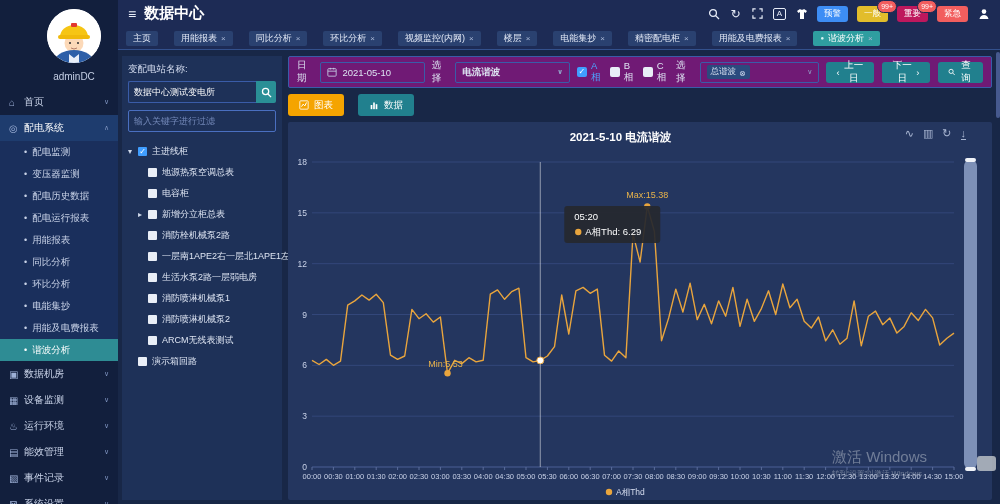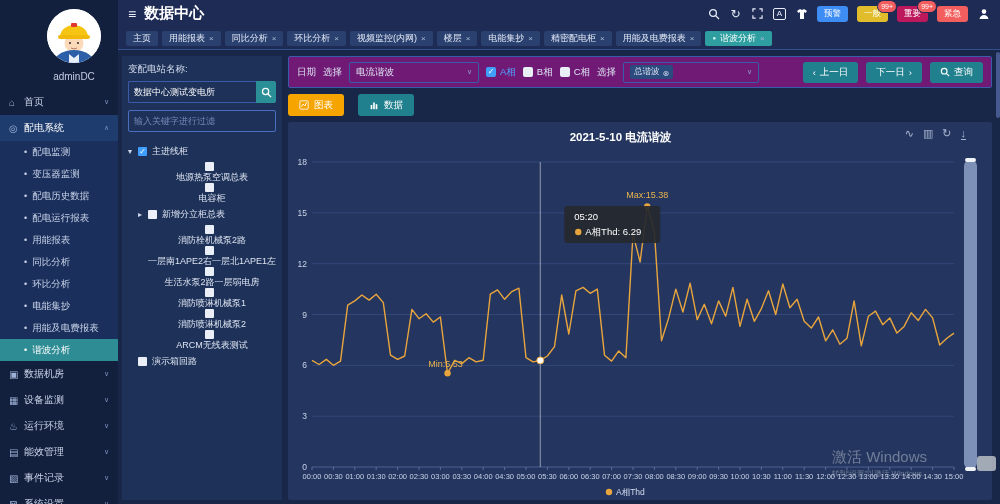--- a/index.html
+++ b/index.html
@@ -26,49 +26,49 @@
   
   #header { position:absolute; left:118px; right:0; top:0; height:27px; background:#1d2b55; display:flex; align-items:center; padding:0 10px; }
   .burger { font-size:14px; color:#e8edf8; cursor:pointer; margin-right:8px; line-height:1; }
   .app-title { font-size:15px; font-weight:bold; color:#fff; }
   .hright { margin-left:auto; display:flex; align-items:center; gap:9px; }
   .hicon { width:13px; height:13px; display:inline-flex; align-items:center; justify-content:center; color:#e8edf8; font-size:12px; cursor:pointer; }
   .abox { width:13px; height:12px; border:1px solid #e8edf8; border-radius:2px; font-size:8px; line-height:10px; text-align:center; color:#e8edf8; cursor:pointer; }
   .alert-btn { position:relative; font-size:8.5px; color:#fff; padding:2px 7px; border-radius:3px; cursor:pointer; }
   .badge { position:absolute; top:-6px; right:-9px; background:#f25e5e; color:#fff; font-size:7px; line-height:9px; padding:1px 3px; border-radius:7px; border:1px solid #1d2b55; }
   
-  #tabbar { position:absolute; left:118px; right:0; top:27px; height:23px; background:#1d2b55; border-bottom:1px solid #33508c; display:flex; align-items:center; gap:4px; padding:0 8px; }
+  #tabbar { position:absolute; left:118px; right:0; top:27px; height:23px; background:#1d2b55; border-bottom:1px solid #33508c; display:flex; align-items:center; gap:16px; padding:0 8px; }
   .tab { height:15px; padding:0 7px; background:#2a4170; color:#e3e9f6; font-size:9px; border-radius:2px; display:flex; align-items:center; gap:4px; cursor:pointer; white-space:nowrap; }
   .tab .x { font-size:8px; color:#aab8d6; }
   .tab.active { background:#2f9ea0; color:#fff; }
   .tab.active .dot { font-size:6px; color:#d8f5f5; line-height:1; }
   
   #content { position:absolute; left:118px; right:0; top:50px; bottom:0; background:#182747; }
   
   #tree-panel { position:absolute; left:4px; top:6px; width:160px; bottom:4px; background:#1e3158; padding:7px 6px; }
   .tp-label { font-size:9.5px; color:#d5ddf0; margin-bottom:5px; }
   .station-row { display:flex; }
   .station-input { flex:1; height:22px; background:transparent; border:1px solid #3a5ca8; border-right:none; border-radius:2px 0 0 2px; color:#fff; font-size:9px; padding:0 5px; font-family:inherit; }
   .station-btn { width:26px; height:22px; background:#2a8f96; border:none; border-radius:0 2px 2px 0; display:flex; align-items:center; justify-content:center; cursor:pointer; }
   .filter-input { margin-top:7px; width:100%; height:22px; background:transparent; border:1px solid #4a6fc0; border-radius:2px; color:#fff; font-size:9px; padding:0 5px; font-family:inherit; }
   .filter-input::placeholder { color:#7388b8; }
   #tree { margin-top:9px; }
   .trow { height:21px; display:flex; align-items:center; font-size:9px; color:#dde4f2; cursor:pointer; white-space:nowrap; }
   .trow .caret { width:10px; font-size:8px; color:#cfd8ea; }
-  .trow.child { padding-left:20px;flex-direction:column; }
+  .trow.child { padding-left:20px; }
   .trow.child2 { padding-left:10px; }
   .cb { width:9px; height:9px; background:#e9eef7; border-radius:1px; margin-right:5px; flex:none; }
   .cb.on { background:#409eff; color:#fff; font-size:8px; line-height:9px; text-align:center; }
   
   #right-panel { position:absolute; left:170px; top:6px; right:8px; bottom:4px; display:flex; flex-direction:column; }
   #filter-bar { height:32px; flex:none; background:#701a75; border:1px solid #3a5ca8; border-radius:2px; display:flex; align-items:center; padding:0 8px; gap:7px; font-size:9.5px; color:#dde4f2; }
   .fld { display:flex; align-items:center; gap:5px; border:1px solid #3a5ca8; border-radius:2px; height:21px; padding:0 6px; cursor:pointer; }
   .fld .sel-arrow { margin-left:auto; font-size:7px; color:#8fa2c8; }
   .date-box { width:118px; }
-  .sel1 { width:130px; }
+  .sel1 { width:130px;font-weight:bold; }
   .sel2 { width:136px; }
   .tagpill { background:#2b4a7e; border-radius:2px; padding:1px 4px; font-size:8.5px; display:flex; align-items:flex-end; gap:3px; }
   .tagpill .tclose { font-size:8px; color:#cdd8ee; }
   .phase { display:flex; align-items:center; gap:4px; cursor:pointer; }
   .pcb { width:10px; height:10px; border-radius:2px; background:#e9eef7; flex:none; }
   .pcb.on { background:#409eff; color:#fff; font-size:8px; line-height:10px; text-align:center; }
   .phase.on .plabel { color:#4da3ff; }
   .fb-right { margin-left:auto; display:flex; gap:8px; }
   .tbtn { height:21px; background:#21808e; color:#fff; border:none; border-radius:3px; font-size:9.5px; padding:0 10px; display:flex; align-items:center; gap:4px; cursor:pointer; font-family:inherit; }
   #view-btns { margin-top:6px; display:flex; gap:14px; flex:none; }
@@ -350,20 +350,27 @@
             <span class="cb"></span>
             <span>演示箱回路</span>
           </div>
       </div>
     </div>
 
     <div id="right-panel">
 
       <div id="filter-bar">
         <span>日期</span>
+        <span class="fld date-box">
+          <svg viewBox="0 0 12 12" width="10" height="10">
+              <rect x="1" y="2" width="10" height="9" rx="1" stroke="#c8d2e8" fill="none"></rect>
+              <path d="M1 5h10M4 1v2M8 1v2" stroke="#c8d2e8"></path>
+            </svg>
+          <span>2021-05-10</span>
+        </span>
         <span>选择</span>
         <span class="fld sel1">
           <span>电流谐波</span>
           <span class="sel-arrow">∨</span>
         </span>
         <span class="phase on">
           <span class="pcb on">✓</span>
           <span class="plabel">A相</span>
         </span>
         <span class="phase">

